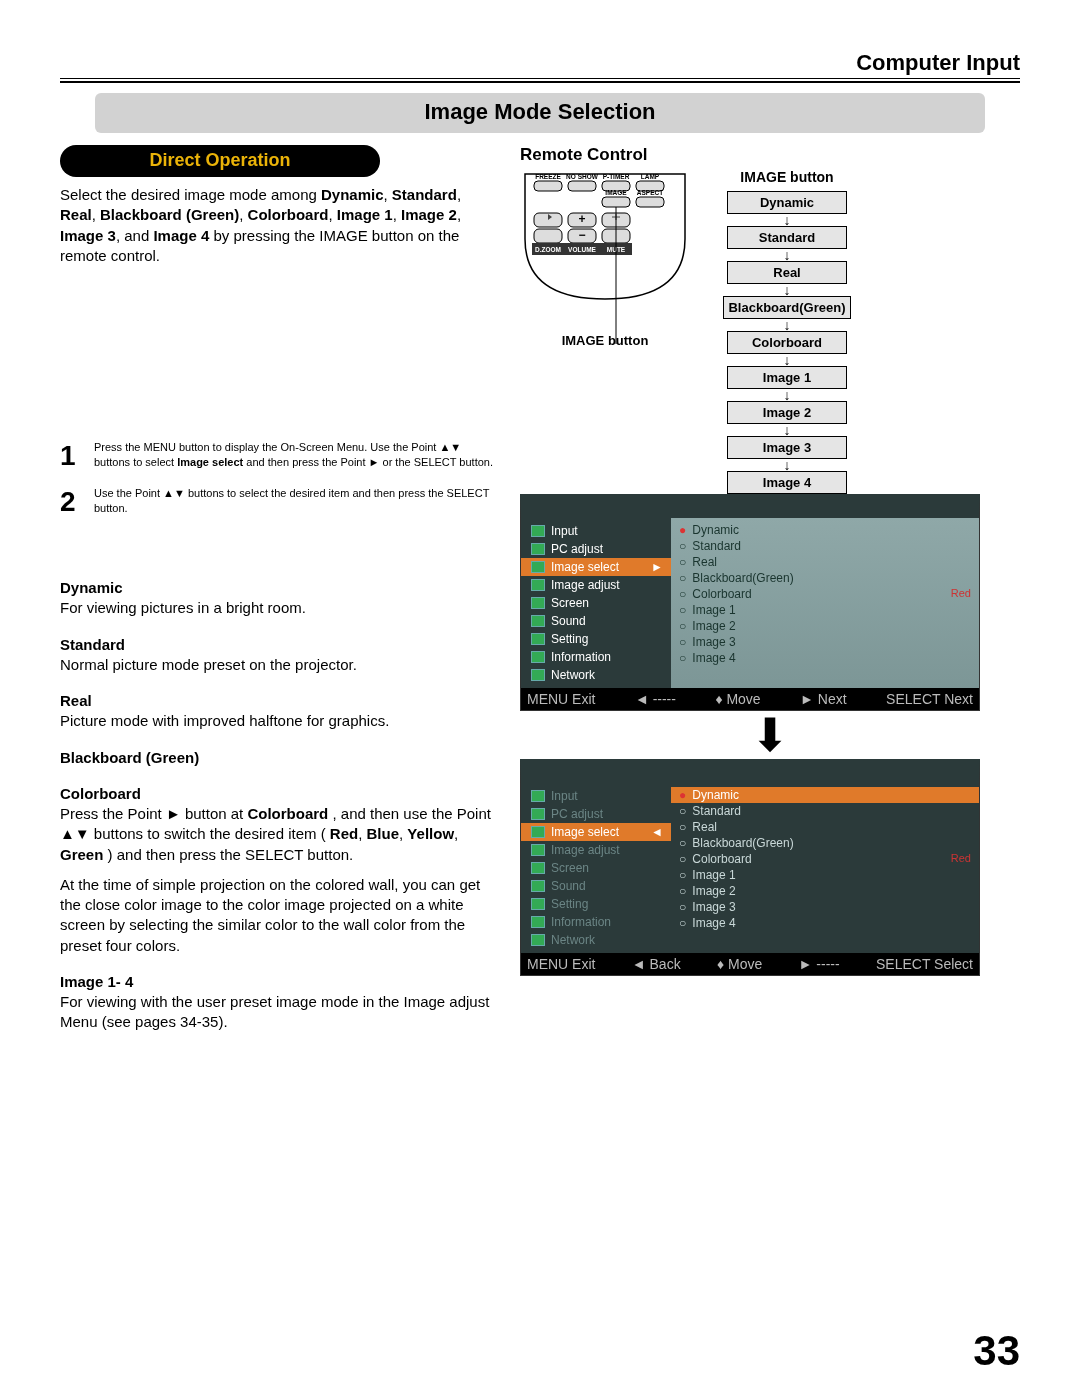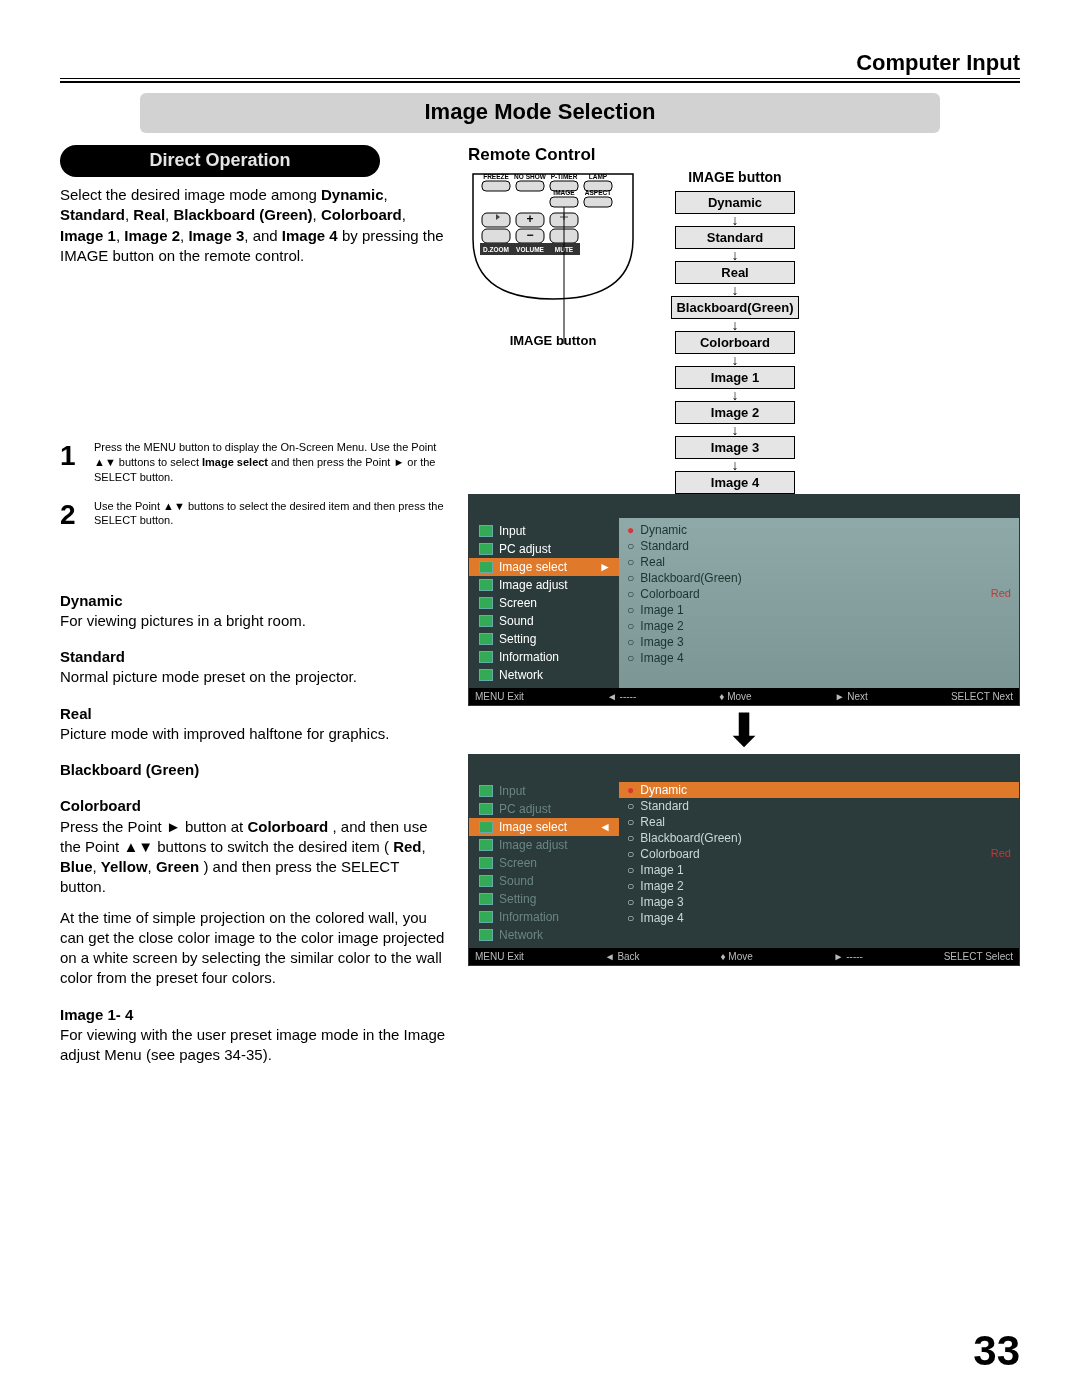--- a/index.html
+++ b/index.html
@@ -9,33 +9,33 @@
     height: 1397px;
     background: #fff;
     position: relative;
     padding: 50px 60px 40px 60px;
   }
   .sect-heading-top { text-align: right; font-size: 22px; font-weight: bold; padding-bottom: 2px; }
   .rule { border-top: 1px solid #000; border-bottom: 2px solid #000; height: 5px; margin-bottom: 10px; }
   .page-title-bar {
     background: #d2d2d2;
     margin: 0 auto 12px auto;
-    width: 800px;
+    width: 890px;
     border-radius: 6px;
     text-align: center;
     font-size: 22px;
     font-weight: bold;
     padding: 6px 0 8px 0;
   }
   .two-col { display: flex; gap: 20px; }
   .left-col { width: 440px; }
   .right-col { flex: 1; position: relative; }
   .pill {
     background: #000;
-    color: #e5e5e5;
+    color: #eab308;
     border-radius: 16px;
     padding: 5px 0 6px 0;
     text-align: center;
     font-weight: bold;
     font-size: 18px;
     width: 320px;
     margin-bottom: 8px;
   }
   .para { font-size: 15px; line-height: 1.35; margin-bottom: 24px; }
   .steps { margin-top: 10px; }
@@ -58,41 +58,41 @@
     font-size: 13px;
     font-weight: bold;
     padding: 3px 4px;
     min-width: 120px;
     display: inline-block;
     white-space: nowrap;
   }
   .cycle-arrow { line-height: 12px; font-size: 14px; }
   .image-select-heading { font-weight: bold; font-size: 17px; margin: 20px 0 6px 0; }
   .osd {
-    width: 552px;
+    width: 460px;
     background: linear-gradient(#8fa8a8,#7a9494);
     border: 1px solid #333;
     border-top: 24px solid #2b3a3a;
     position: relative;
     color: #fff;
     font-size: 12px;
   }
   .osd-body { display: flex; min-height: 150px; }
   .osd-nav { width: 150px; background: #2b3a3a; padding: 4px 0; }
   .osd-nav .nav-row { padding: 2px 8px 2px 10px; display: flex; align-items: center; gap: 6px; }
   .osd-nav .nav-row.sel { background: #e07a2a; color:#fff; }
   .nav-icon { width: 14px; height: 12px; display:inline-block; border:1px solid #6aa; background:#3a5; flex-shrink:0; }
   .osd-opts { flex:1; padding: 4px 8px; color:#1a352f; font-size:12px; }
   .osd-opts.dark { background:#2b3a3a; color:#c9d8d8; }
   .opt-row { padding:1px 0; }
   .opt-row .bullet { display:inline-block; width:10px; }
   .opt-row.sel .bullet { color:#d33; }
   .opt-row .right-txt { float:right; color:#c33; font-size:11px; }
   .osd-opts.dark .opt-row.selbar { background:#e07a2a; color:#fff; margin:0 -8px; padding:1px 8px; }
-  .osd-foot { background:#000; color:#bbb; font-size:10px; padding:3px 6px; display:flex; justify-content:space-between; }
+  .osd-foot { background:#000; color:#bbb; font-size:14px; padding:3px 6px; display:flex; justify-content:space-between; }
   .big-down-arrow { text-align:center; font-size:46px; line-height:40px; color:#000; margin:4px 0; }
   .pagenum { position:absolute; bottom:22px; right:60px; font-size:42px; font-weight:bold; }
 </style>
 </head>
 <body>
 
 <div class="sect-heading-top">Computer Input</div>
 <div class="rule"></div>
 <div class="page-title-bar">Image Mode Selection</div>
 

